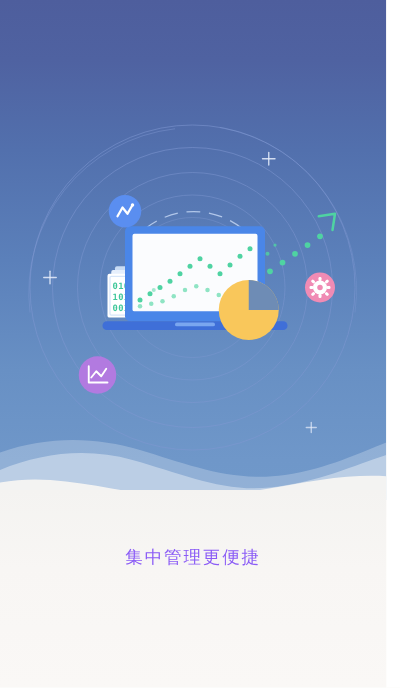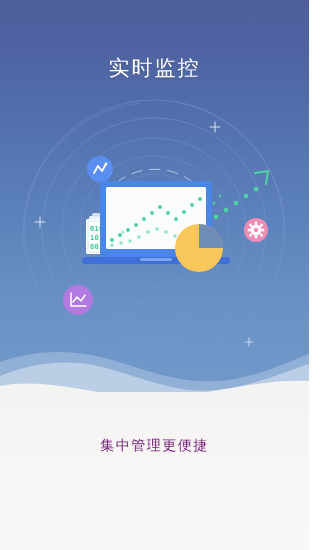--- a/index.html
+++ b/index.html
@@ -57,21 +57,21 @@
     text-shadow: 0 1px 2px rgba(40,50,90,0.18);
   }
 
   
   .subtitle {
     position: absolute;
     left: 0;
     top: 435px;
     width: 309px;
     text-align: center;
-    color: #701a75;
+    color: #8b5cf6;
     font-size: 14px;
     letter-spacing: 1.5px;
     line-height: 20px;
   }
 
   
   .layer {
     position: absolute;
     left: 0; top: 0;
     width: 309px;
@@ -232,16 +232,15 @@
     <path d="M 0 362 C 40 348 78 350 112 360 C 152 372 186 386 228 380
              C 262 375 288 362 309 354 L 309 410 L 0 410 Z" fill="#ffffff" fill-opacity="0.24"></path>
     <path d="M 0 376 C 34 362 70 358 106 368 C 146 379 178 394 216 390
              C 254 386 284 372 309 364 L 309 412 L 0 412 Z" fill="#ffffff" fill-opacity="0.38"></path>
     <path d="M 0 386 C 44 378 84 392 126 396 C 176 401 214 390 256 384
              C 276 381 294 380 309 381 L 309 414 L 0 414 Z" fill="#f6f4f2" fill-opacity="0.95"></path>
   </svg>
 
   <div class="ground"></div>
 
-  <div class="title">实时监控</div>
   <div class="subtitle">集中管理更便捷</div>
 
 </div>
 
 </body></html>

